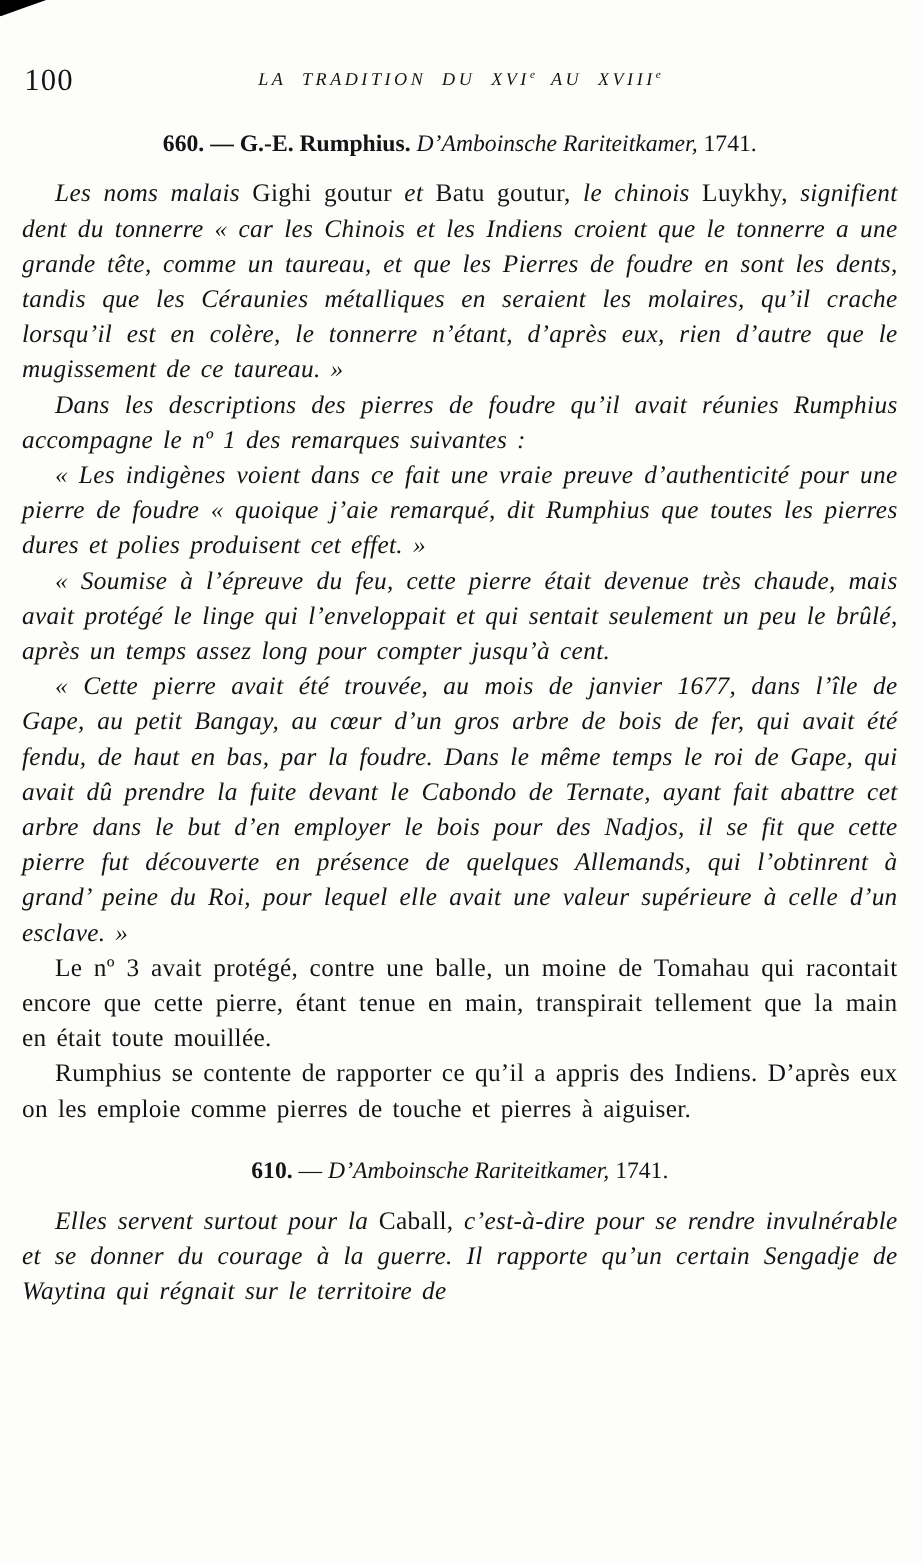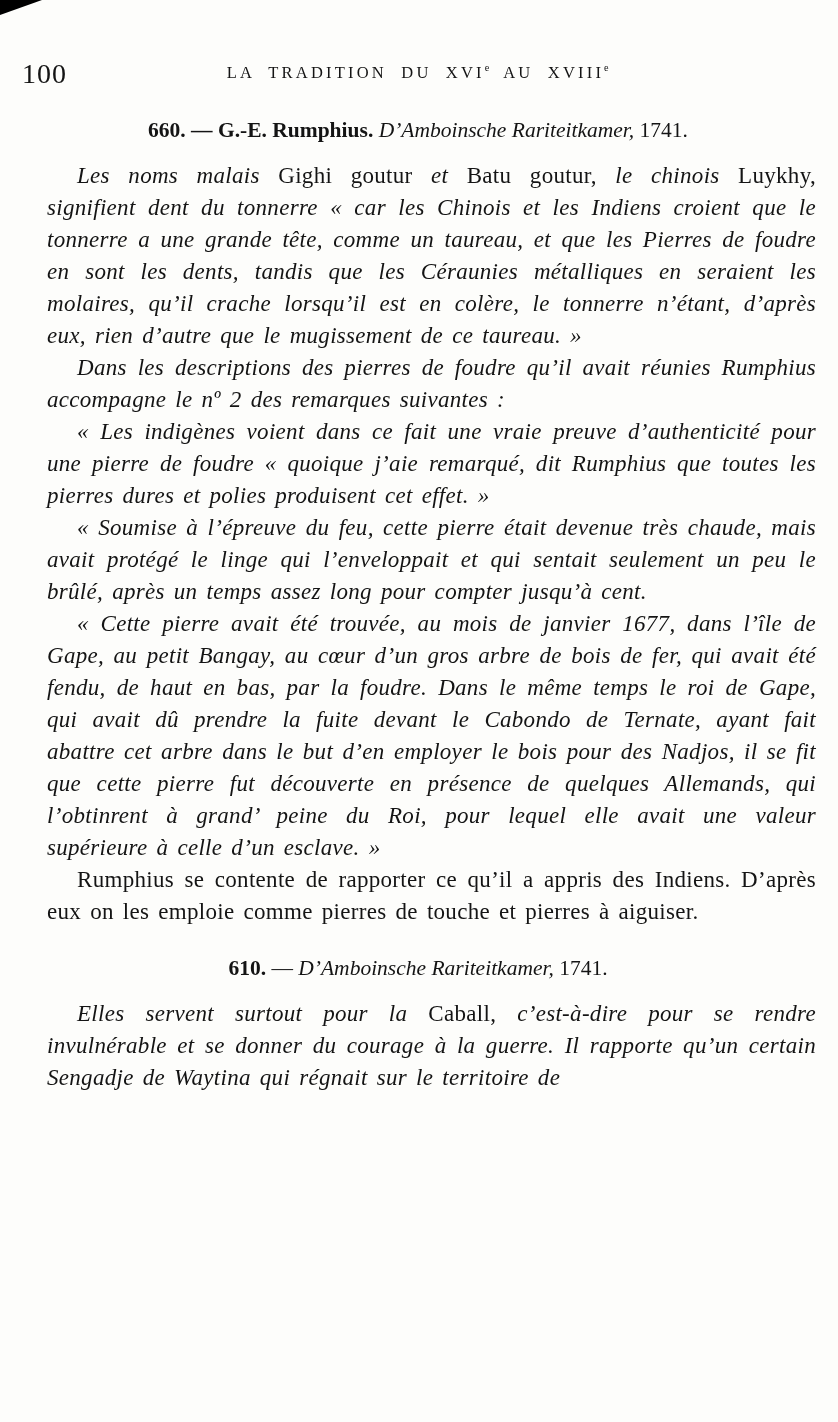--- a/index.html
+++ b/index.html
@@ -27,60 +27,61 @@
     position: absolute; left: 2px; top: 2px;
     font-size: 28px; letter-spacing: 1px;
   }
   .running-title {
     text-align: center;
     font-size: 16.5px;
     letter-spacing: 3.2px;
     word-spacing: 7px;
     padding-top: 6px;
     white-space: nowrap;
+    font-style: italic;
   }
   .running-title .sup { letter-spacing: 0.5px; }
   .entry-heading {
     text-align: center;
     font-size: 21.5px;
     margin: 24px 0 17px 0;
   }
   .entry + .entry .entry-heading { margin-top: 28px; }
   .para {
     font-size: 23px;
     line-height: 32px;
     text-align: justify;
     text-indent: 30px;
     letter-spacing: 0.3px;
     word-spacing: 3px;
-    margin-left: 27px;
   }
   .gap-before { margin-top: 13px; }
   .it { font-style: italic; }
   .bd { font-weight: bold; }
   .sup { vertical-align: super; font-size: 62%; }
 </style>
 </head>
 <body>
 
 <div class="page">
   <div class="scan-artifact"></div>
 
   <div class="header-row">
     <span class="page-number">100</span>
     <div class="running-title"><span class="">LA TRADITION DU XVI</span><span class="sup">e</span><span class=""> AU XVIII</span><span class="sup">e</span></div>
   </div>
 
   <div class="entry">
     <div class="entry-heading"><span class="bd">660. — G.-E. Rumphius. </span><span class="it">D’Amboinsche Rariteitkamer,</span><span class=""> 1741.</span></div>
     <p class="para"><span class="it">Les noms malais </span><span class="">Gighi goutur </span><span class="it">et </span><span class="">Batu goutur, </span><span class="it">le chinois </span><span class="">Luykhy, </span><span class="it">signifient dent du tonnerre « car les Chinois et les Indiens croient que le tonnerre a une grande tête, comme un taureau, et que les Pierres de foudre en sont les dents, tandis que les Céraunies métalliques en seraient les molaires, qu’il crache lorsqu’il est en colère, le tonnerre n’étant, d’après eux, rien d’autre que le mugissement de ce taureau. »</span></p>
-    <p class="para"><span class="it">Dans les descriptions des pierres de foudre qu’il avait réunies Rumphius accompagne le nº 2 des remarques suivantes :</span></p>
+    <p class="para"><span class="it">Dans les descriptions des pierres de foudre qu’il avait réunies Rumphius accompagne le nº 1 des remarques suivantes :</span></p>
     <p class="para"><span class="it">« Les indigènes voient dans ce fait une vraie preuve d’authenticité pour une pierre de foudre « quoique j’aie remarqué, dit Rumphius que toutes les pierres dures et polies produisent cet effet. »</span></p>
     <p class="para"><span class="it">« Soumise à l’épreuve du feu, cette pierre était devenue très chaude, mais avait protégé le linge qui l’enveloppait et qui sentait seulement un peu le brûlé, après un temps assez long pour compter jusqu’à cent.</span></p>
     <p class="para"><span class="it">« Cette pierre avait été trouvée, au mois de janvier 1677, dans l’île de Gape, au petit Bangay, au cœur d’un gros arbre de bois de fer, qui avait été fendu, de haut en bas, par la foudre. Dans le même temps le roi de Gape, qui avait dû prendre la fuite devant le Cabondo de Ternate, ayant fait abattre cet arbre dans le but d’en employer le bois pour des Nadjos, il se fit que cette pierre fut découverte en présence de quelques Allemands, qui l’obtinrent à grand’ peine du Roi, pour lequel elle avait une valeur supérieure à celle d’un esclave. »</span></p>
+    <p class="para"><span class="">Le nº 3 avait protégé, contre une balle, un moine de Tomahau qui racontait encore que cette pierre, étant tenue en main, transpirait tellement que la main en était toute mouillée.</span></p>
     <p class="para"><span class="">Rumphius se contente de rapporter ce qu’il a appris des Indiens. D’après eux on les emploie comme pierres de touche et pierres à aiguiser.</span></p>
   </div>
 
   <div class="entry">
     <div class="entry-heading"><span class="bd">610.</span><span class=""> — </span><span class="it">D’Amboinsche Rariteitkamer,</span><span class=""> 1741.</span></div>
     <p class="para"><span class="it">Elles servent surtout pour la </span><span class="">Caball, </span><span class="it">c’est-à-dire pour se rendre invulnérable et se donner du courage à la guerre. Il rapporte qu’un certain Sengadje de Waytina qui régnait sur le territoire de</span></p>
   </div>
 </div>
 
 </body></html>

